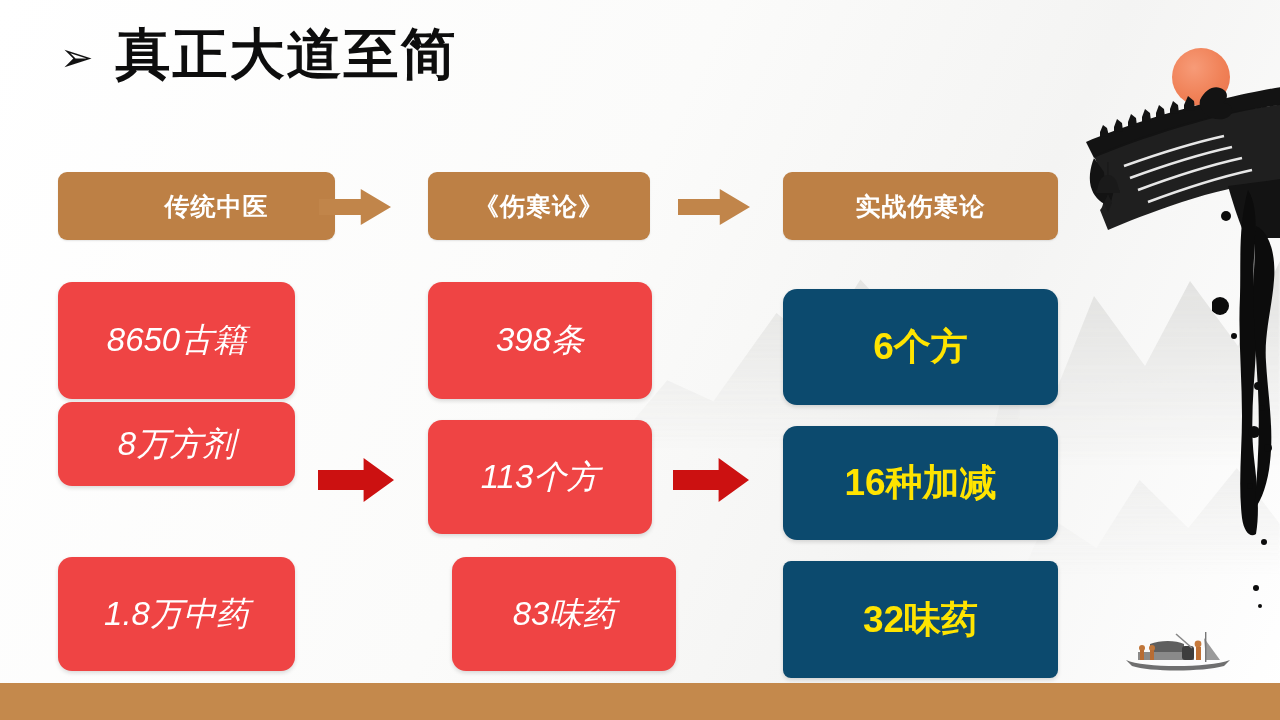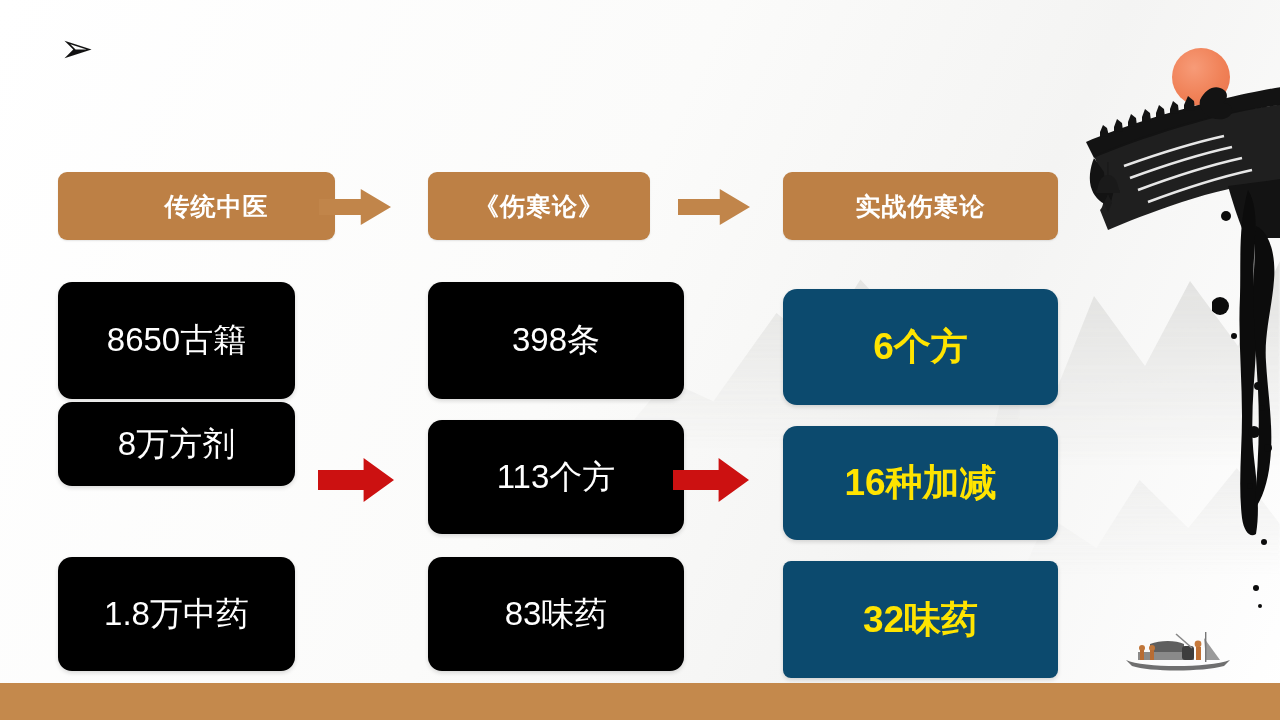--- a/index.html
+++ b/index.html
@@ -169,46 +169,47 @@
     position: absolute;
     border-radius: 14px;
     display: flex;
     align-items: center;
     justify-content: center;
     box-shadow: 0 2px 4px rgba(0,0,0,.14);
     white-space: nowrap;
     text-align: center;
   }
   .box-white {
-    background: #000000;
+    background: #ef4444;
     color: #ffffff;
     font-size: 33px;
     font-weight: 400;
+    font-style: italic;
   }
   .box-yellow {
     background: #0c4a6e;
     color: #ffe400;
     font-size: 37px;
     font-weight: 700;
   }
 
   
   .c1 { left: 58px;  width: 237px; }
   
-  .c2 { left: 428px; width: 256px; }
+  .c2 { left: 428px; width: 224px; }
   
   .c3 { left: 783px; width: 275px; }
 
   .r1-c1 { top: 282px; height: 117px; }
   .r2-c1 { top: 402px; height: 84px; }
   .r3-c1 { top: 557px; height: 114px; text-align: right; }
 
   .r1-c2 { top: 282px; height: 117px; }
   .r2-c2 { top: 420px; height: 114px; }
-  .r3-c2 { top: 557px; height: 114px; }
+  .r3-c2 { top: 557px; height: 114px; margin-left: 24px; }
 
   .r1-c3 { top: 289px; height: 116px; }
   .r2-c3 { top: 426px; height: 114px; }
   .r3-c3 { top: 561px; height: 117px; border-radius: 8px; }
 
   
   .arrow-red {
     position: absolute;
     top: 458px;
     width: 76px; height: 44px;
@@ -314,20 +315,21 @@
           <rect x="30" y="20" width="4" height="10" fill="#b86c33"></rect>
           <circle cx="78" cy="14" r="3.4" fill="#c77a3c"></circle>
           <rect x="76" y="17" width="5" height="13" fill="#bf7034"></rect>
         </g>
       </svg>
     </div>
   </div>
 
   <div class="title-row">
     <span class="bullet-arrow">➢</span>
+    <span class="title-text">真正大道至简</span>
   </div>
 
   <div class="header-row">
     <div class="chip chip-1">传统中医</div>
 
     <div class="arrow-tan arrow-tan-1"></div>
 
     <div class="chip chip-2">《伤寒论》</div>
 
     <div class="arrow-tan arrow-tan-2"></div>

